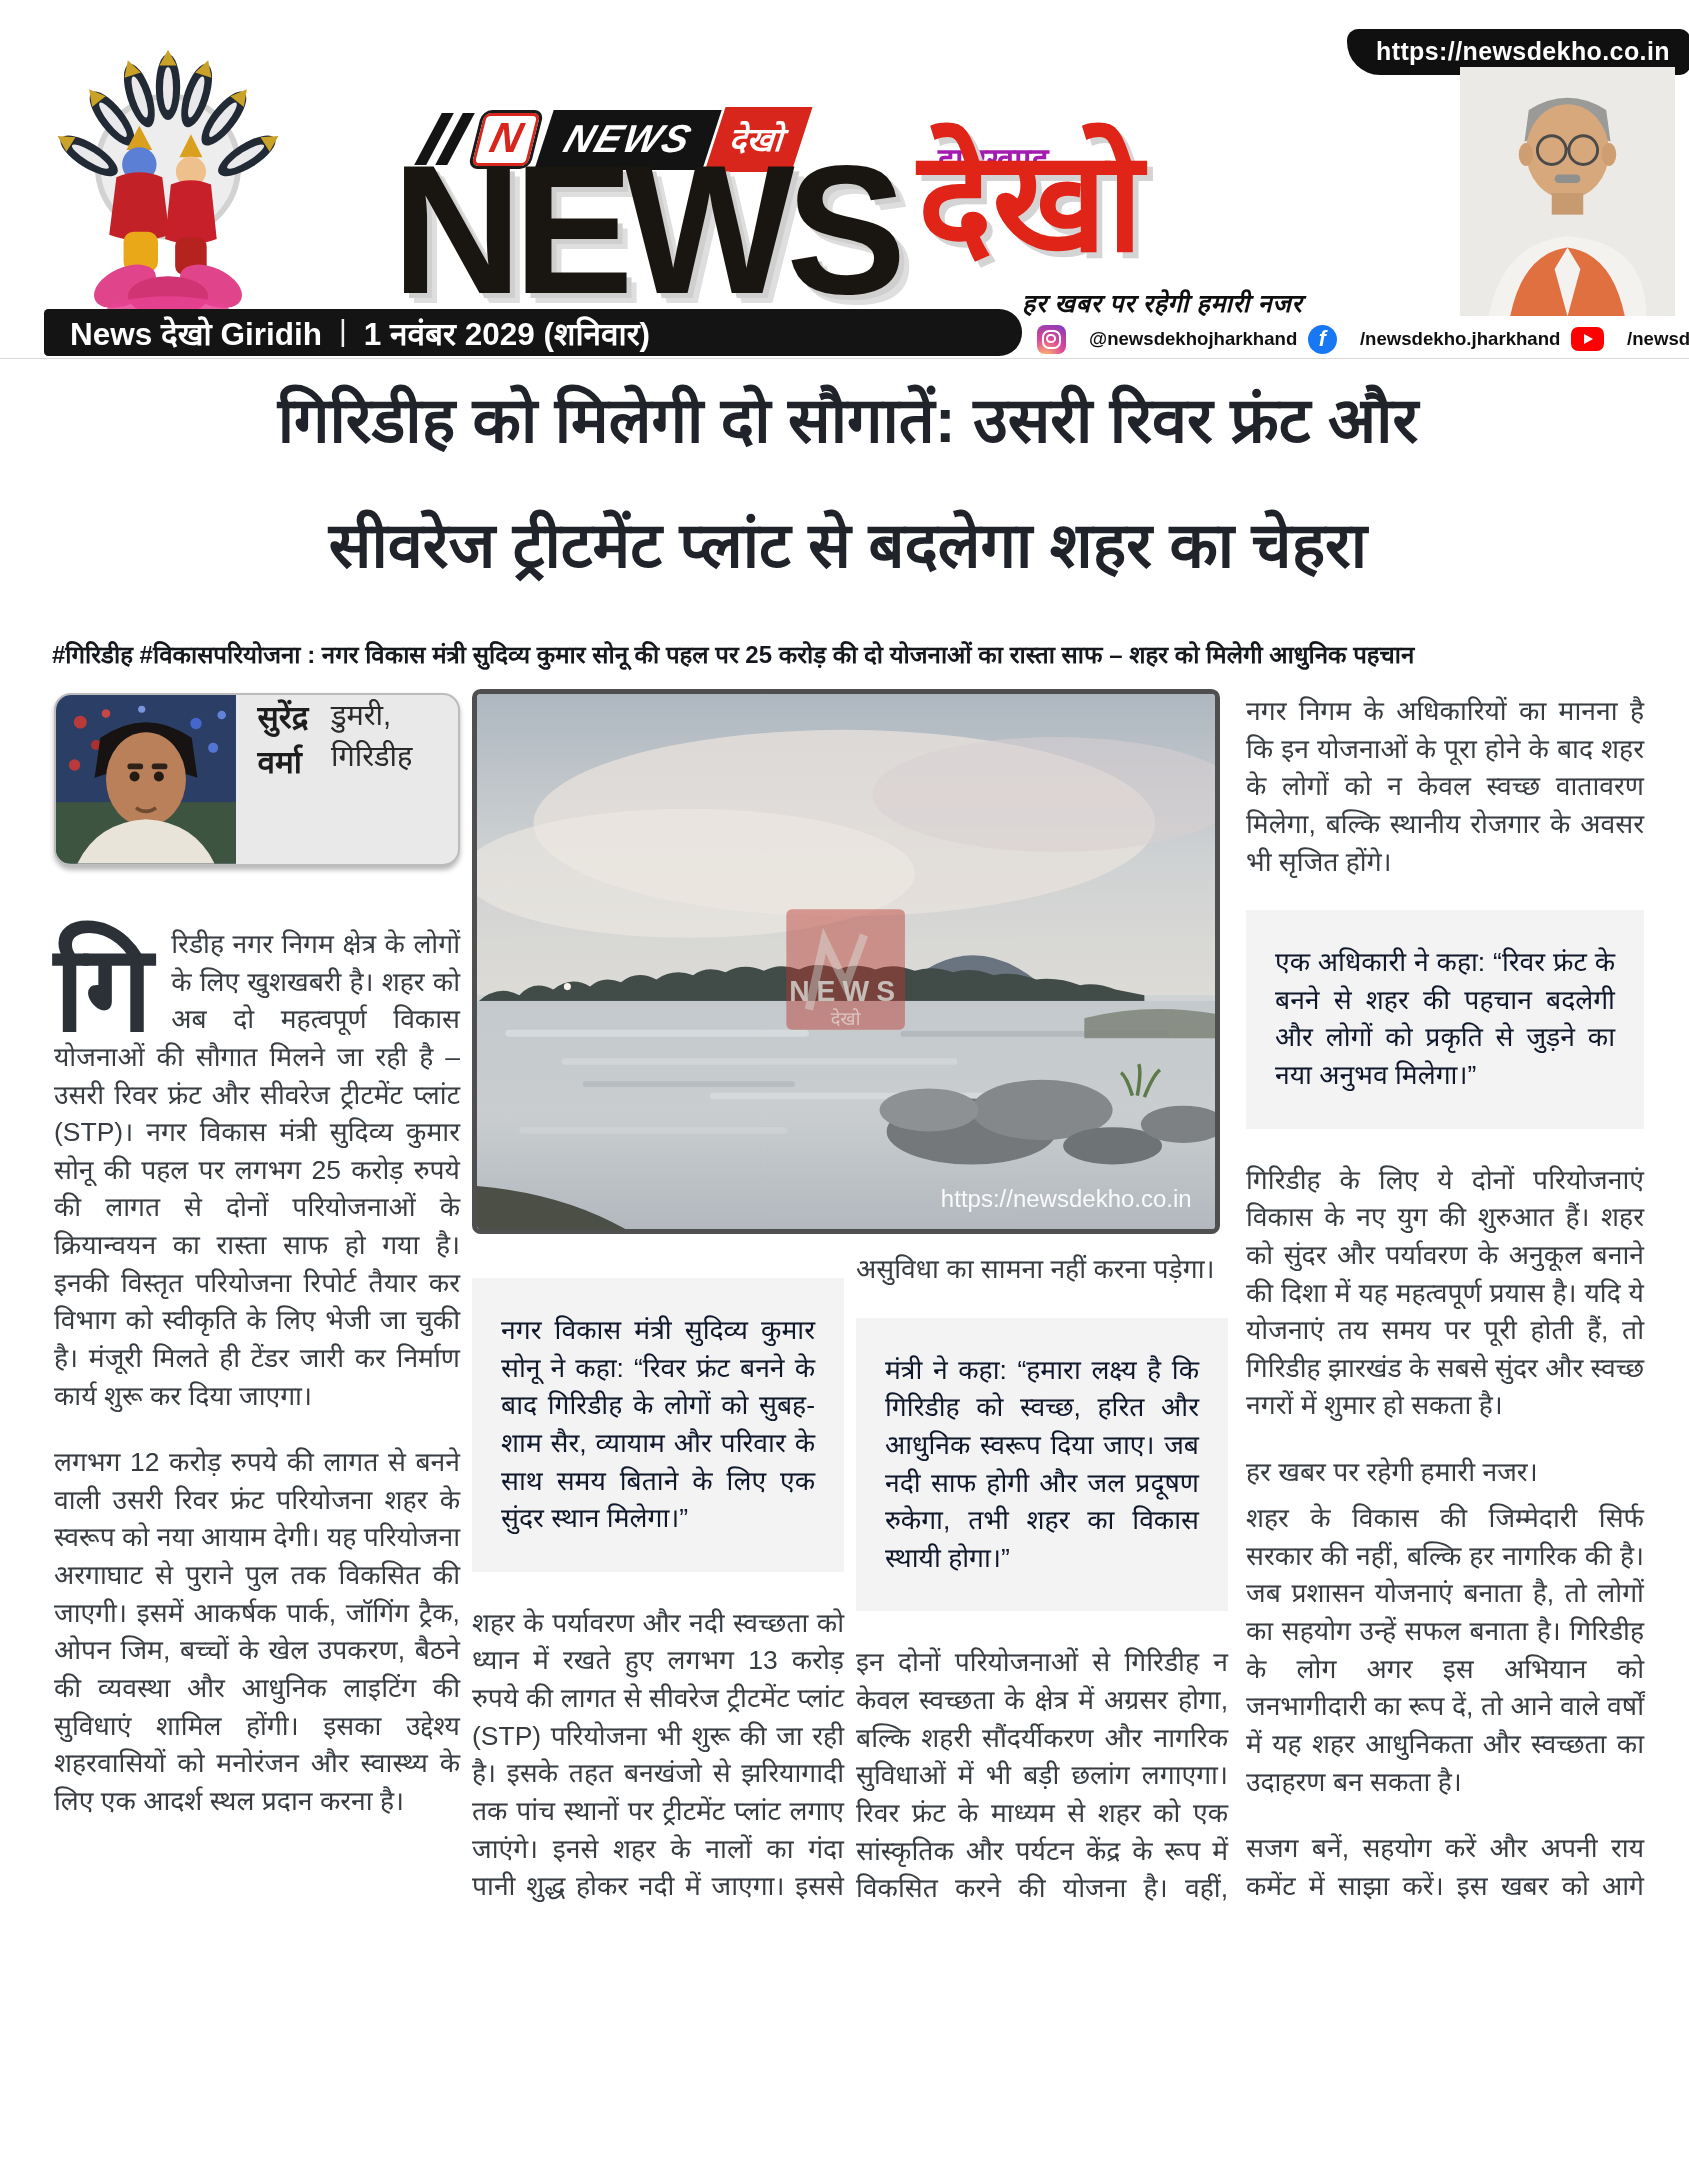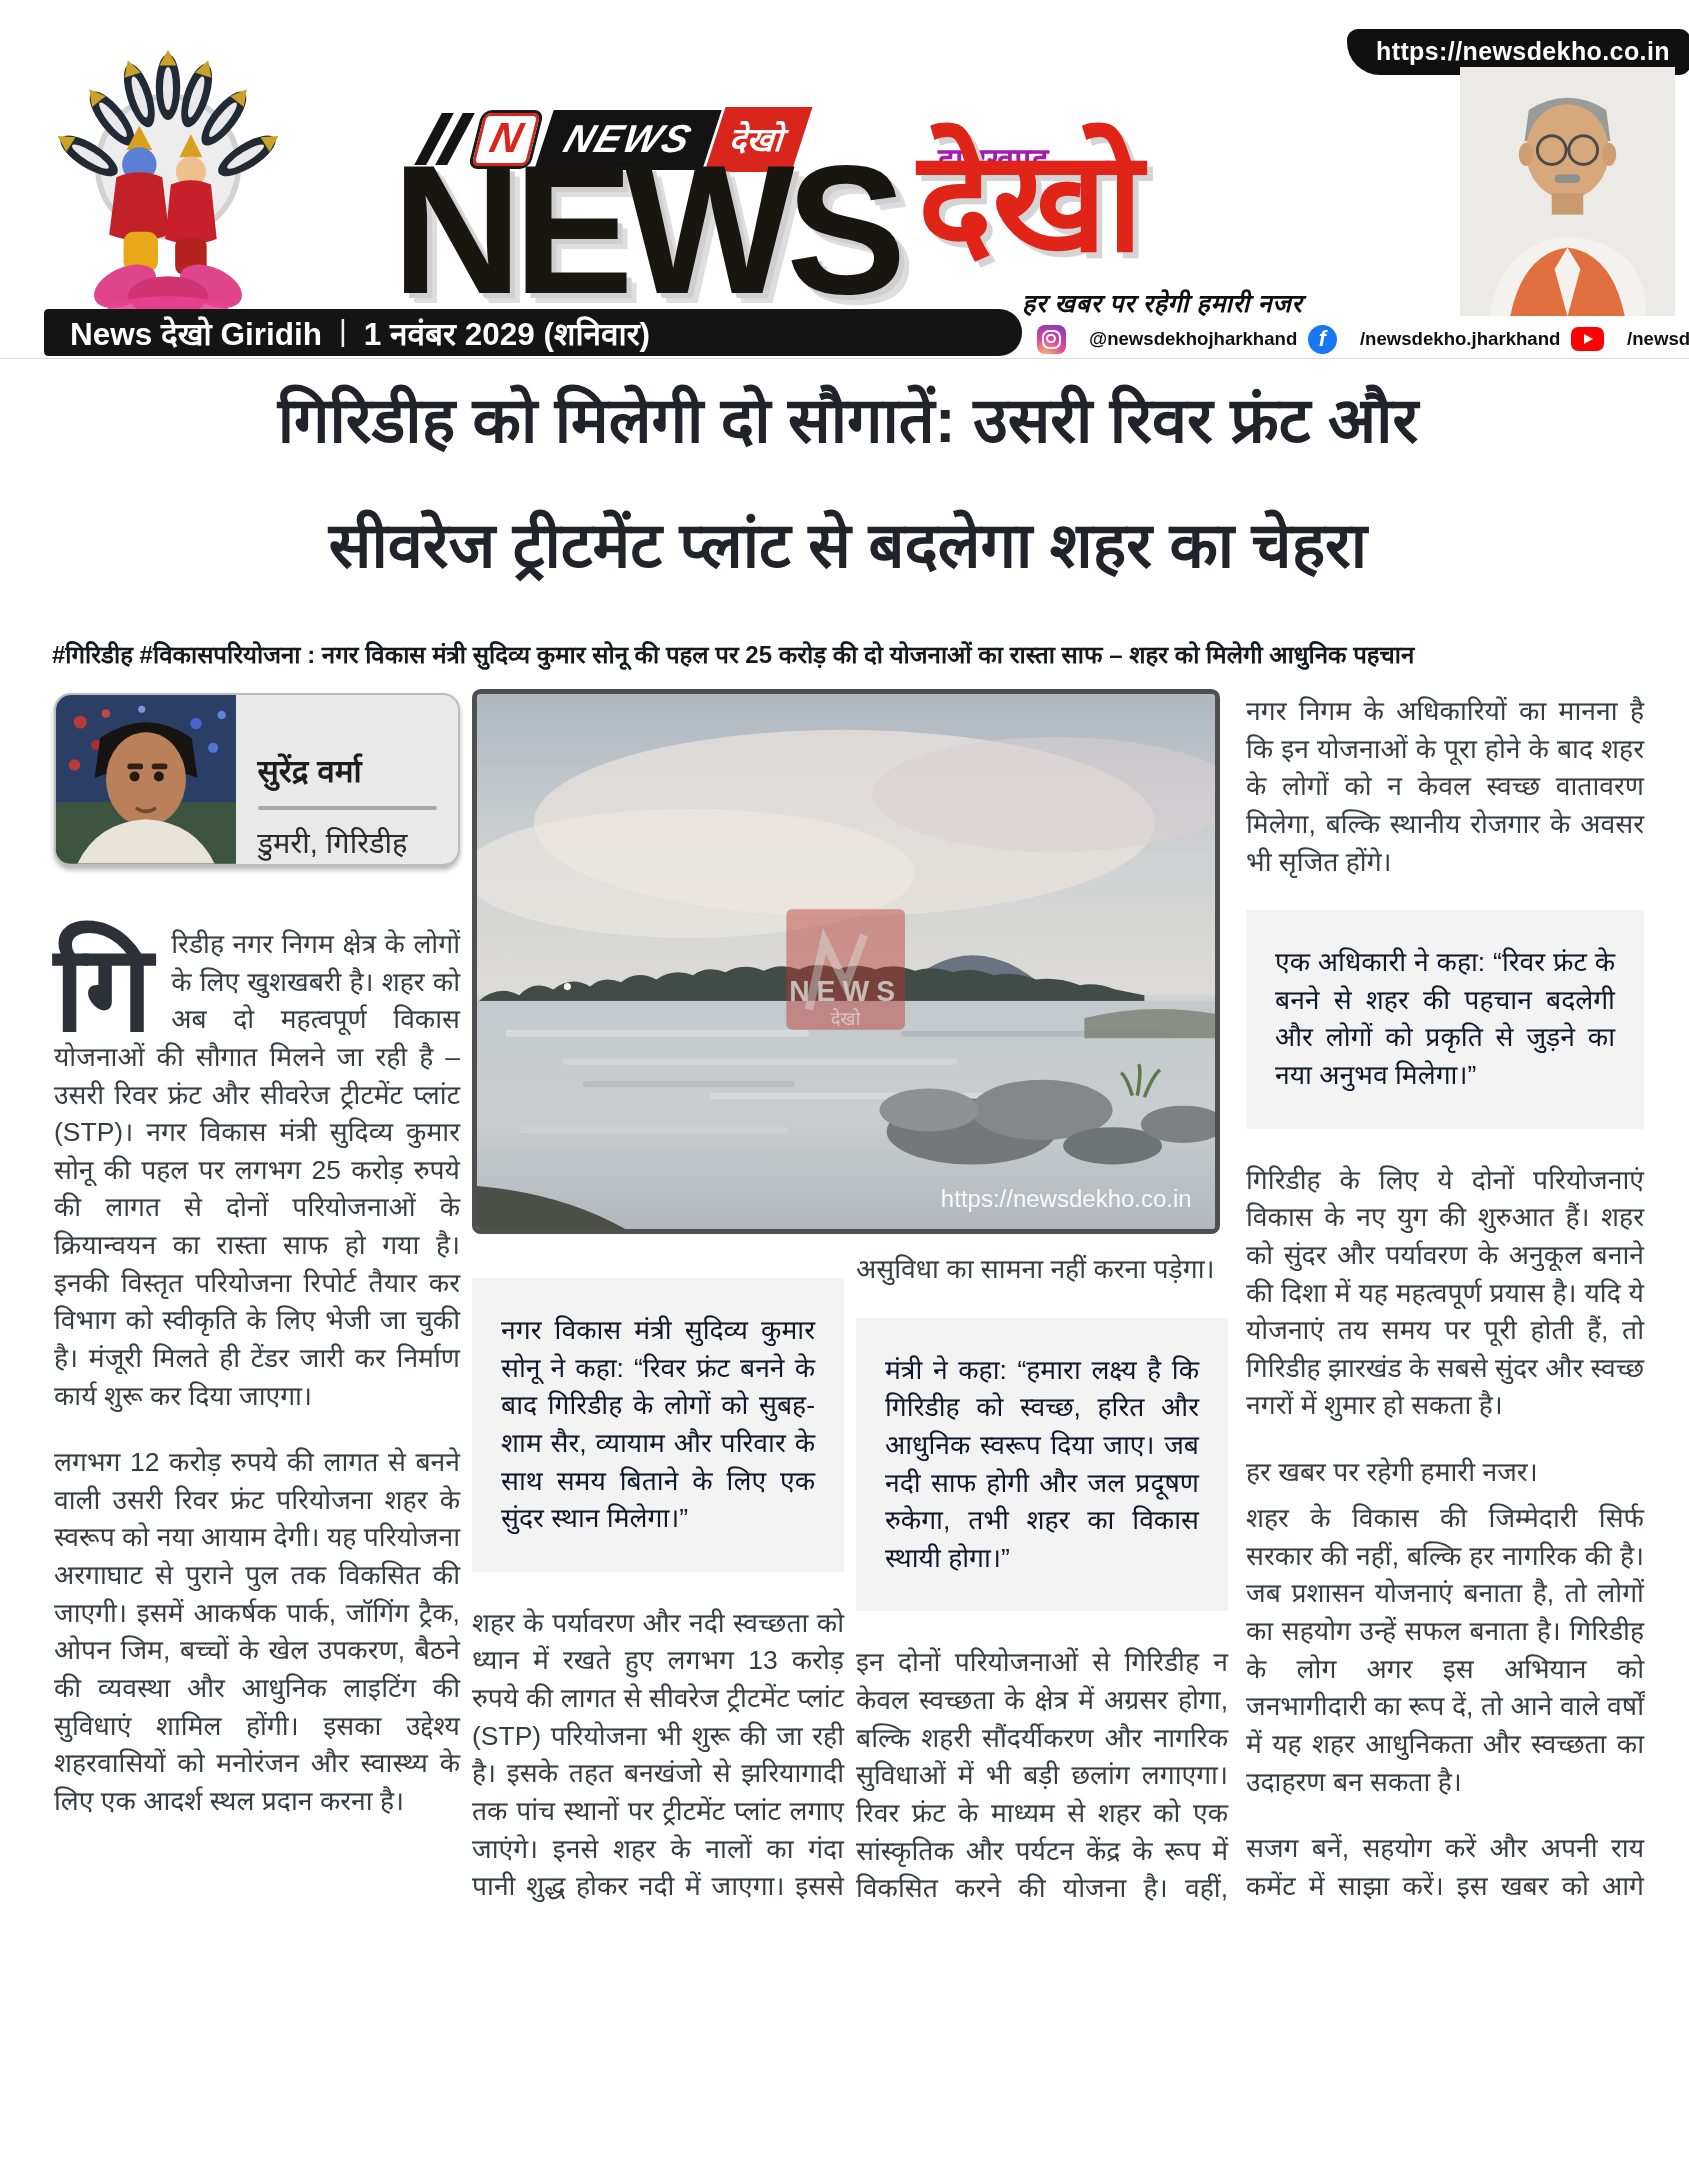--- a/index.html
+++ b/index.html
@@ -66,21 +66,21 @@
   .col { position:absolute; font-size:26.5px; line-height:1.42; text-align:justify; color:#383d42; }
   .col p { margin:0 0 29px 0; }
   .col-1 { left:54px;  top:693px;  width:406px; }
   .col-2 { left:472px; top:1278px; width:372px; }
   .col-3 { left:856px;top:1251px; width:372px; }
   .col-4 { left:1246px;top:693px;  width:398px; }
 
   .author-card { background:#e9e9e9; border:2.1px solid #bcbcbc; border-radius:17px; height:169px;
                  display:flex; overflow:hidden; margin-bottom:60px; box-shadow:0 3.6px 5px rgba(0,0,0,.28); }
   .author-photo { width:180px; flex:none; }
-  .author-meta { flex:1; display:flex; flex-direction:column; justify-content:flex-end; padding:0 21.5px; }
+  .author-meta { flex:1; display:flex; flex-direction:row; justify-content:flex-start; padding:0 21.5px; }
   .author-name { font-size:31.5px; font-weight:800; color:#1d1d1d; }
   .author-divider { height:3.6px; background:#a8a8a8; margin:13px 0; border-radius:2.1px; }
   .author-loc { font-size:29px; color:#2a2a2a; }
 
   .dropcap { float:left; font-size:120px; line-height:0.72; font-weight:700; color:#2c3137;
              padding:18.6px 18.6px 4.3px 0; }
 
   .quote-box { background:#f3f3f4; padding:34px 29px; margin:0 0 33px 0; color:#0f172a; }
 
   .main-photo { position:absolute; left:472px; top:689px; width:748px; height:545px;

